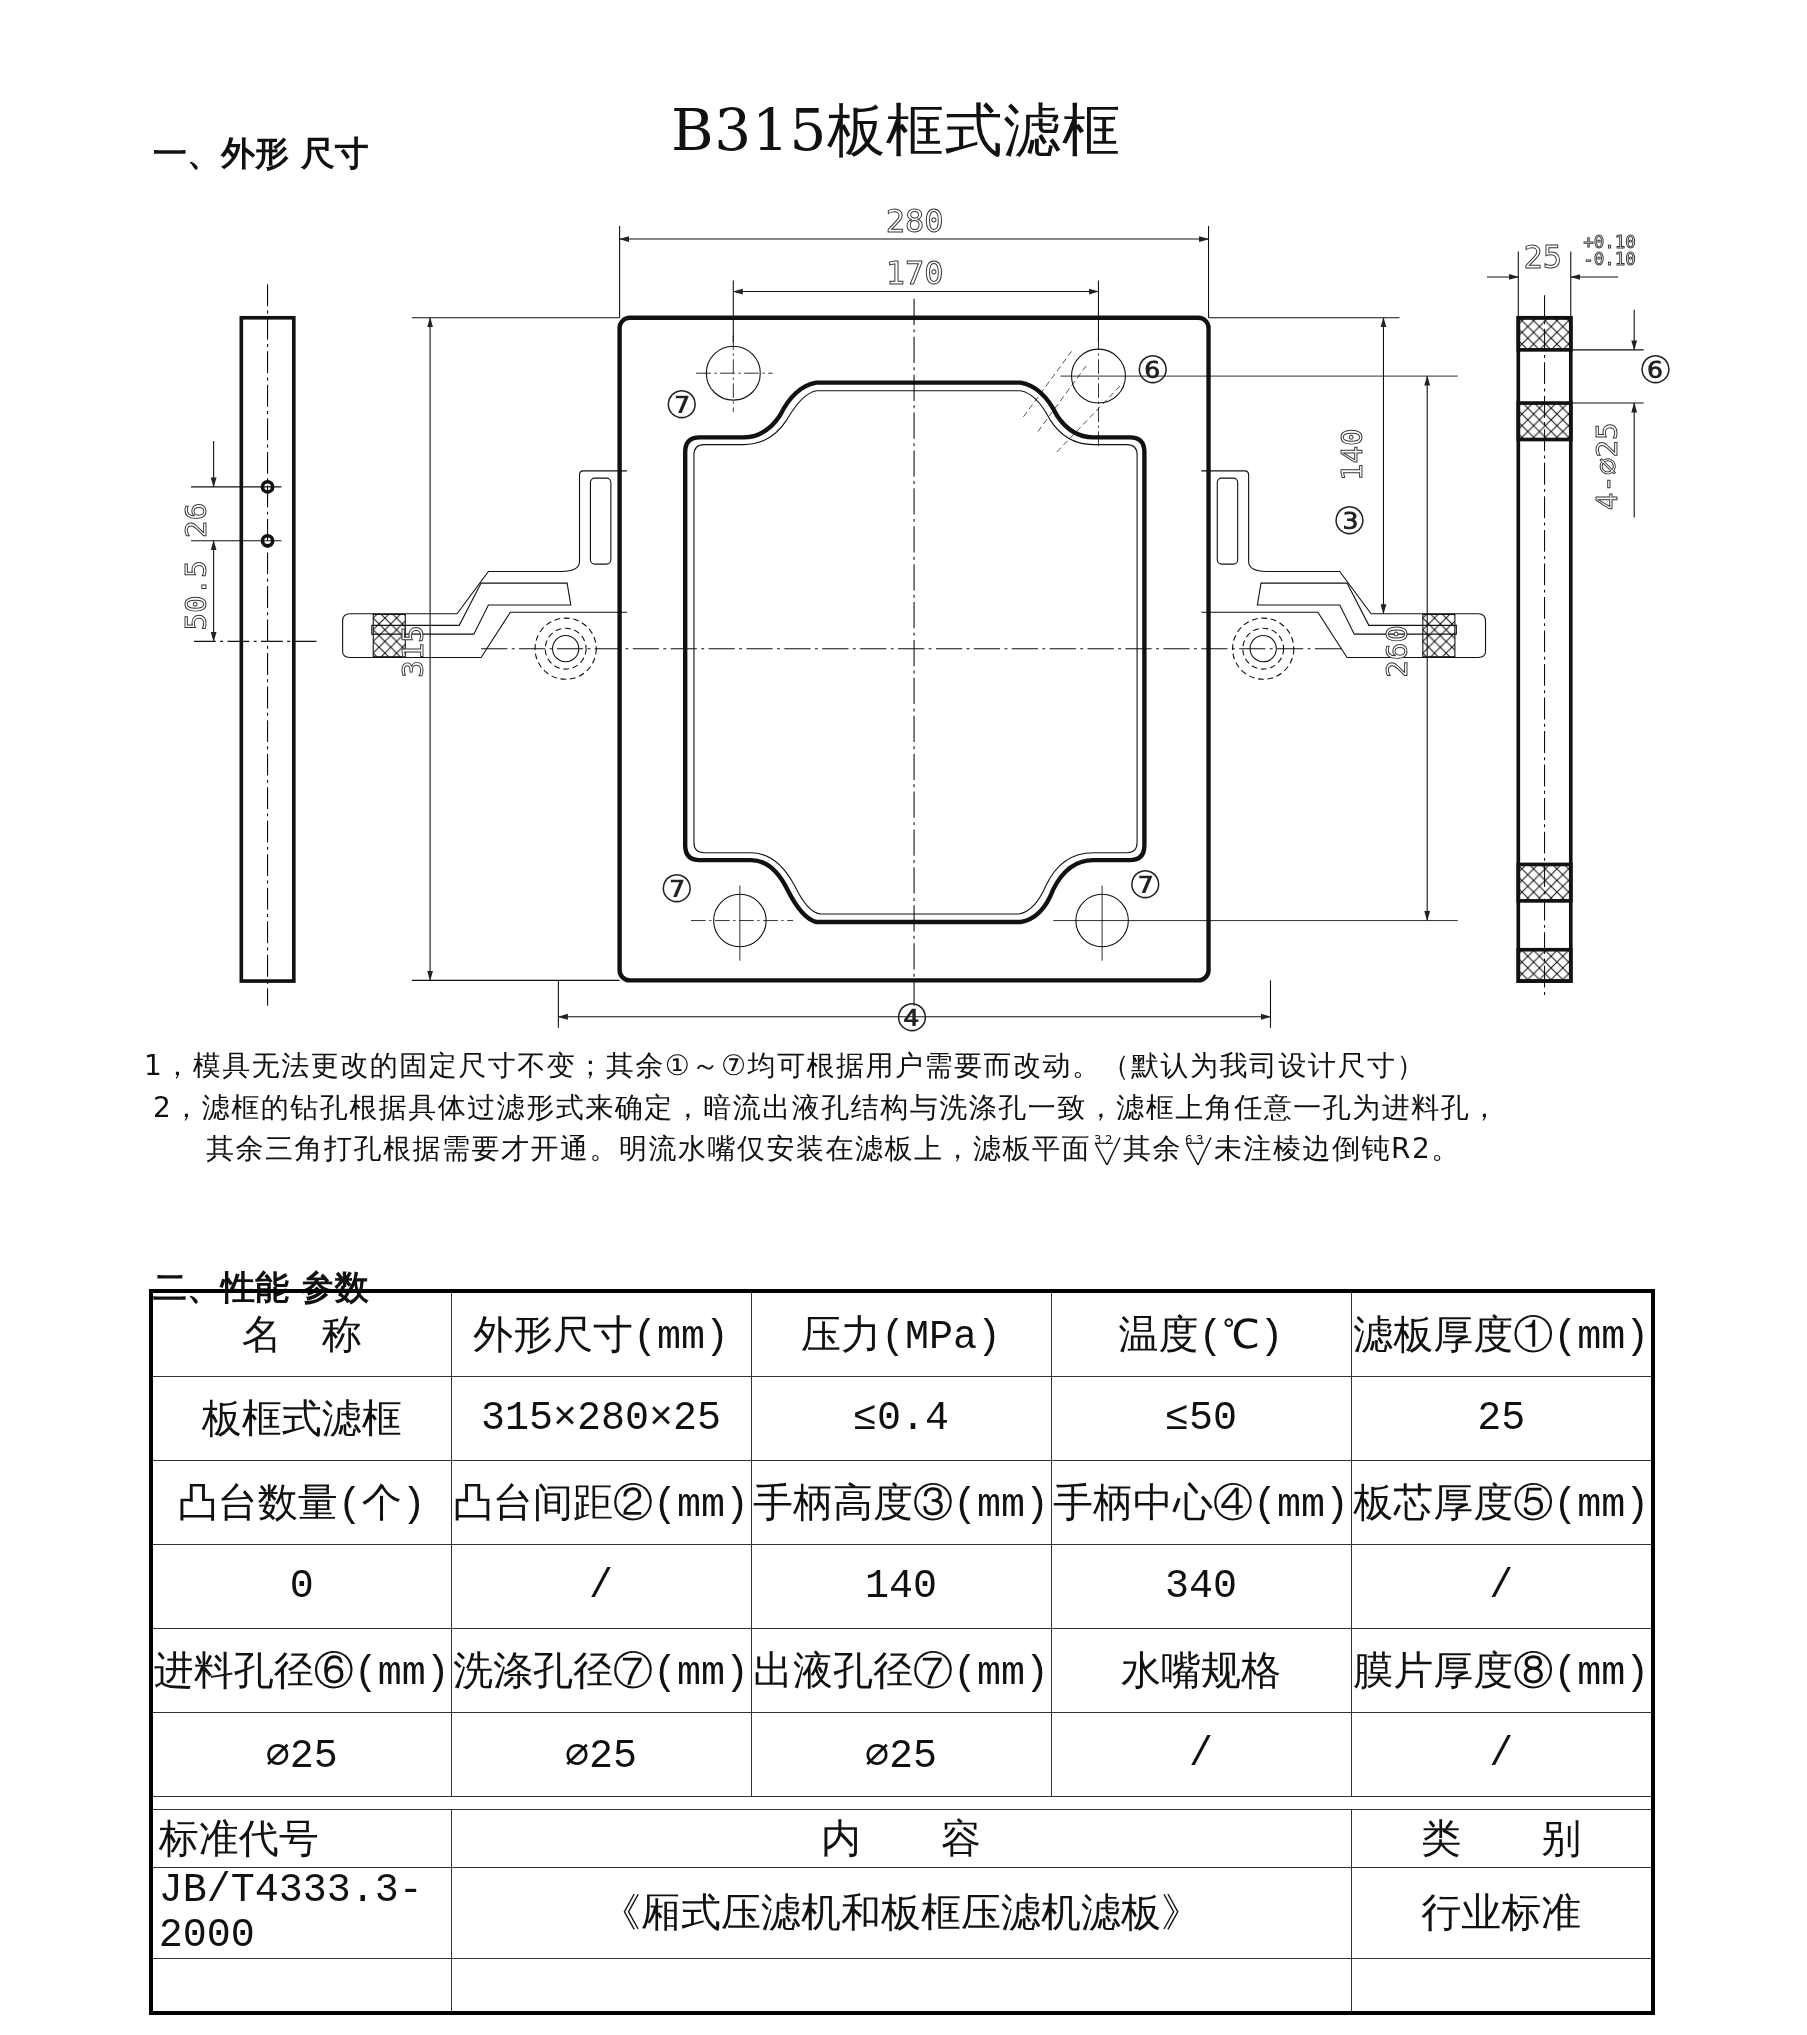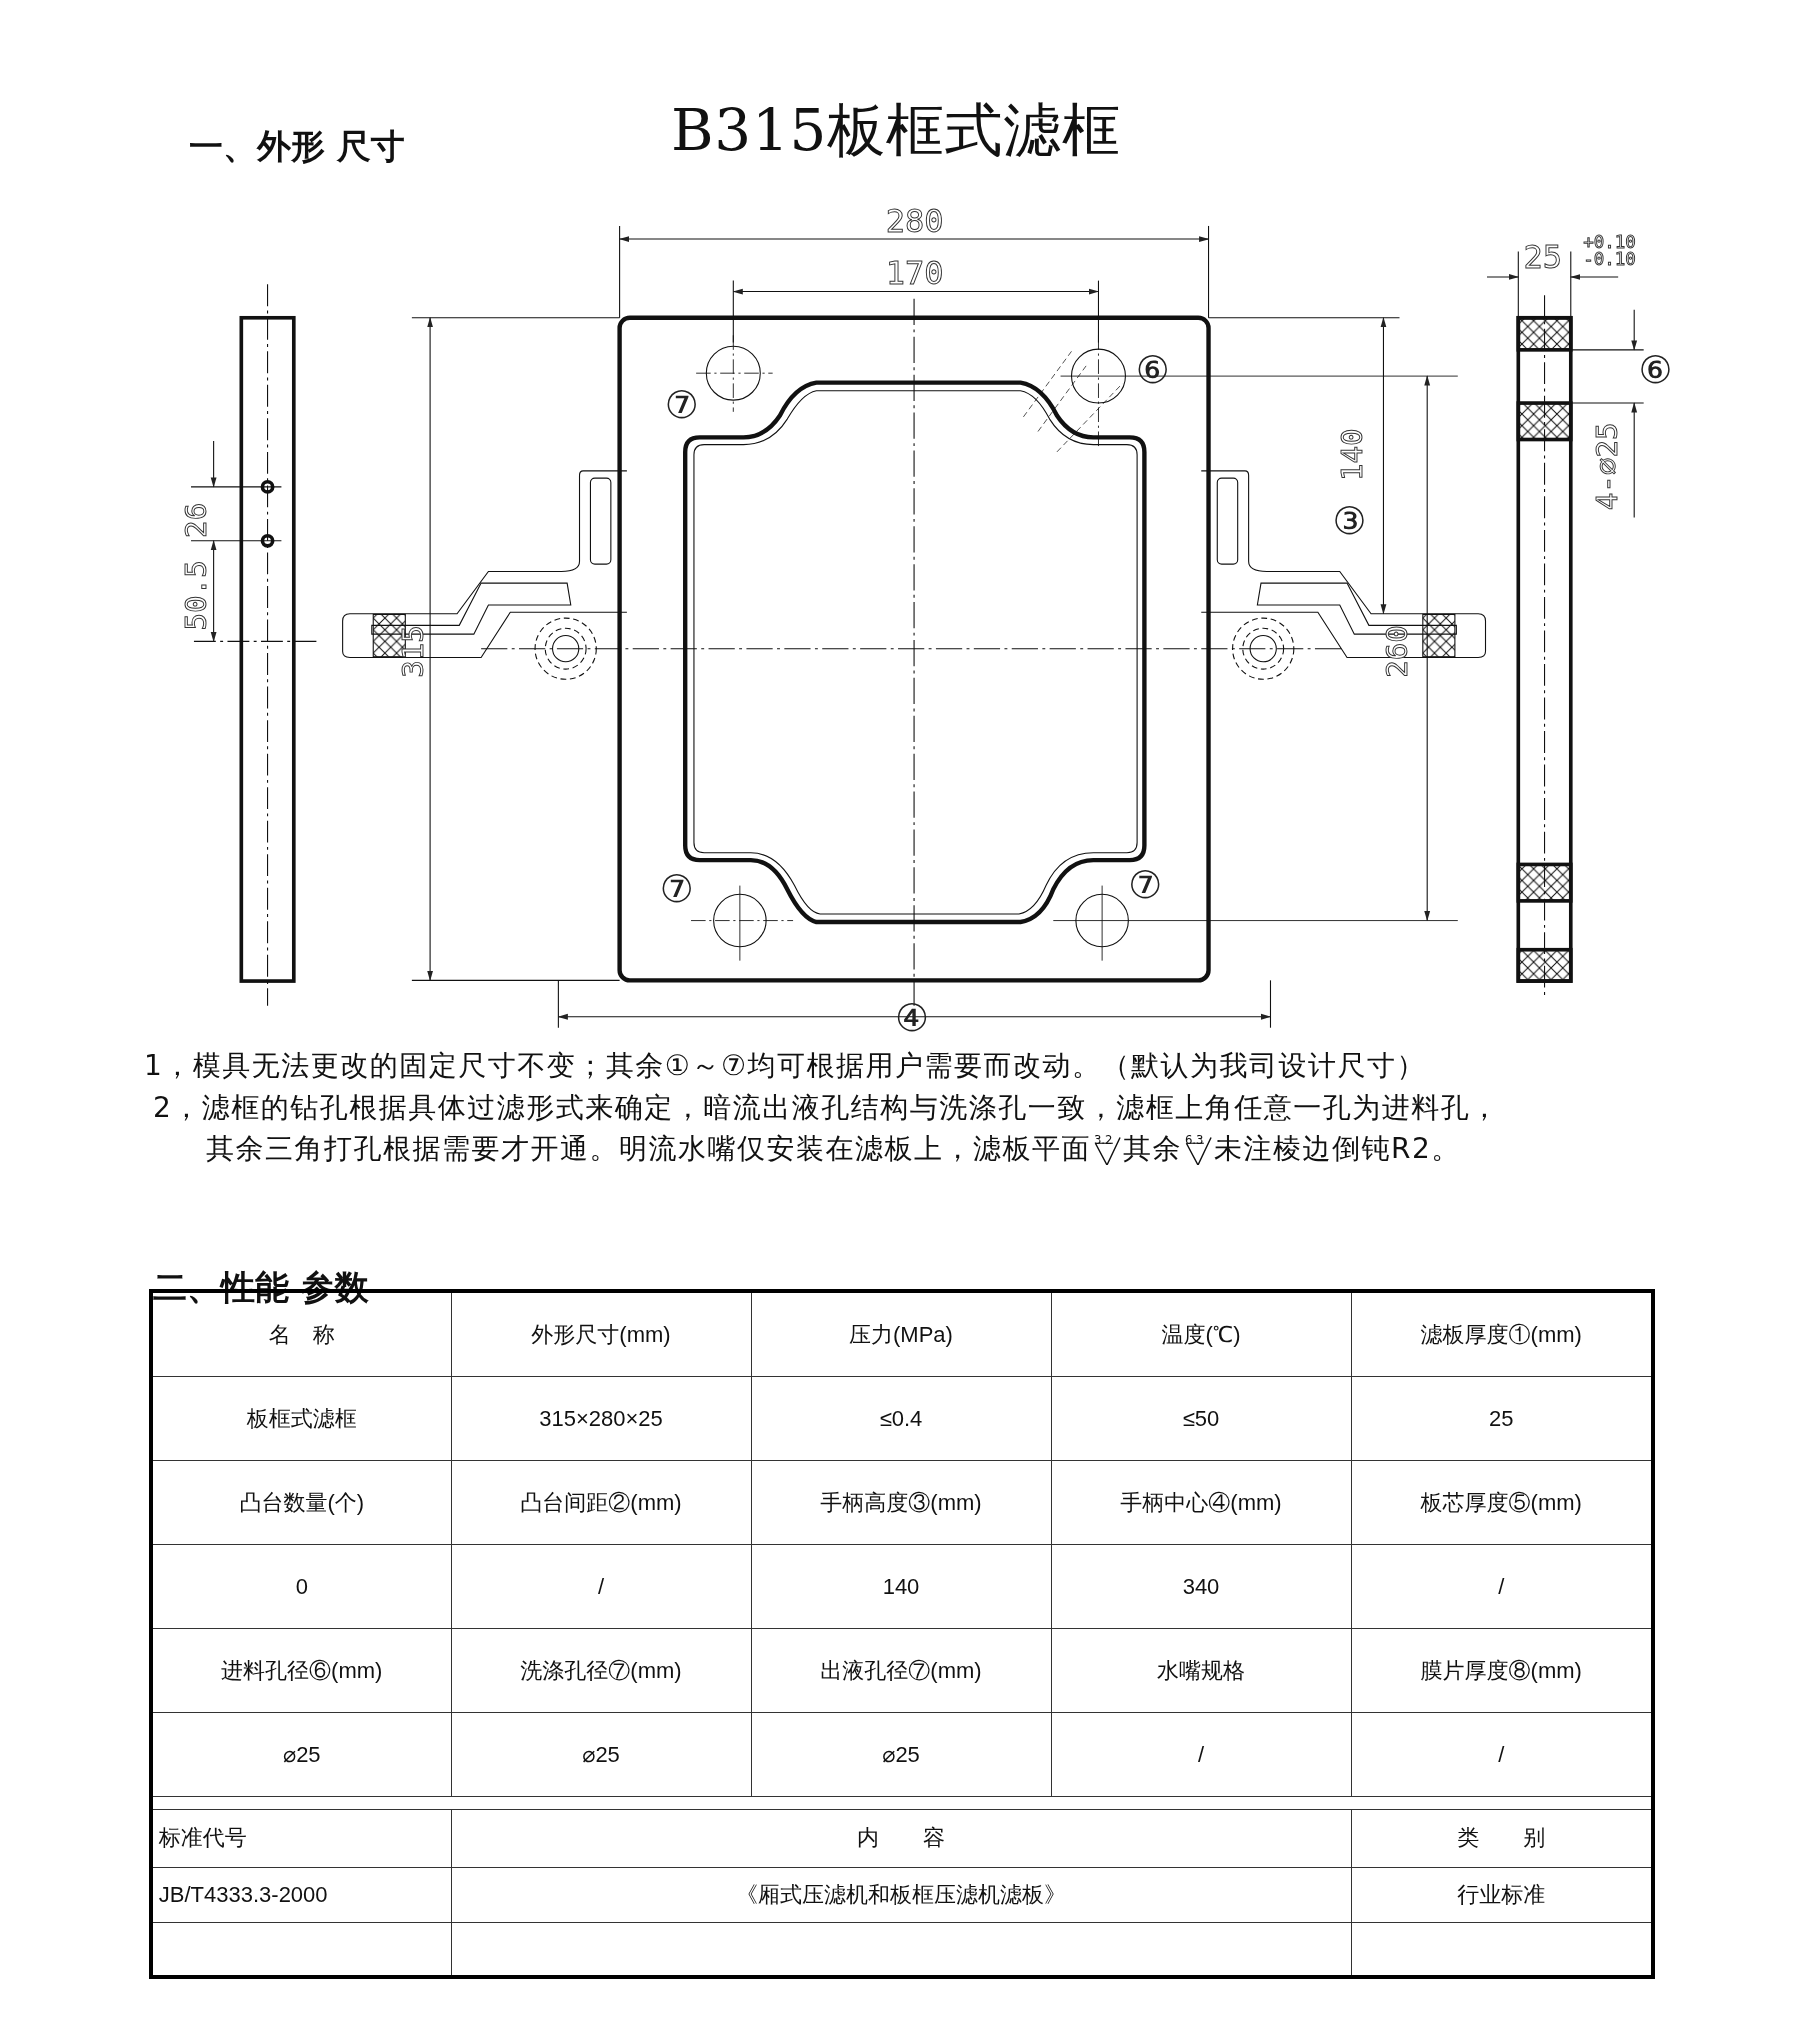--- a/index.html
+++ b/index.html
@@ -9,33 +9,33 @@
   .doc-title { left: 671px; top: 92px; font-size: 58px; font-weight: normal; letter-spacing: 0.7px;
                font-family: "DejaVu Serif", serif; white-space: nowrap; }
   .sec-title { font-size: 34px; font-weight: bold; white-space: nowrap; font-family: "DejaVu Sans", sans-serif; }
   #drawing { left: 0; top: 0; }
   .note { font-size: 28px; white-space: nowrap; font-family: "DejaVu Sans", sans-serif; letter-spacing: 1.5px; }
   .rough { display: inline-block; position: relative; width: 32px; height: 29px; vertical-align: middle; text-align: right; }
   .rough svg { position: absolute; left: 0; top: 0; }
   .rough span { position: absolute; top: -2.9px; left: 2.9px; font-size: 11.7px; letter-spacing: 0; }
   table.spec { position: absolute; left: 149px; top: 1289px; width: 1503px; border-collapse: collapse;
                border: 4.4px solid #000; table-layout: fixed; }
-  table.spec td { border: 1.5px solid #333; text-align: center; font-size: 22px; height: 83px;
-                  font-family: Liberation Sans, sans-serif; padding: 0; }
+  table.spec td { border: 1.5px solid #333; text-align: center; font-size: 40px; height: 83px;
+                  font-family: Liberation Mono, monospace; padding: 0; }
   table.spec tr.gap td { height: 11.7px; border-left: none; border-right: none; }
   table.spec tr.std td { height: 54px; }
   table.spec tr.std-h td { height: 57px; margin-top: 44px; }
   table.spec tr.empty td { height: 52px; }
   .std-code { text-align: left !important; padding-left: 5.8px !important; }
 </style>
 </head>
 <body>
 
 <div class="abs doc-title">B315板框式滤框</div>
-<div class="abs sec-title" style="left:153px; top:124px;margin-left:36px;">一、外形 尺寸</div>
+<div class="abs sec-title" style="left:153px; top:131px;">一、外形 尺寸</div>
 
 <svg id="drawing" class="abs" width="1807" height="1035" viewBox="0 0 2479 1420">
   <defs>
     <marker id="arr" markerWidth="14" markerHeight="10" refX="13" refY="5" orient="auto-start-reverse" markerUnits="userSpaceOnUse">
       <path d="M0,1 L14,5 L0,9 Z" fill="#222"></path>
     </marker>
     <pattern id="xhatch" width="16" height="16" patternUnits="userSpaceOnUse">
       <path d="M0,0 L16,16 M16,0 L0,16" stroke="#111" stroke-width="1.4"></path>
     </pattern>
   </defs>

